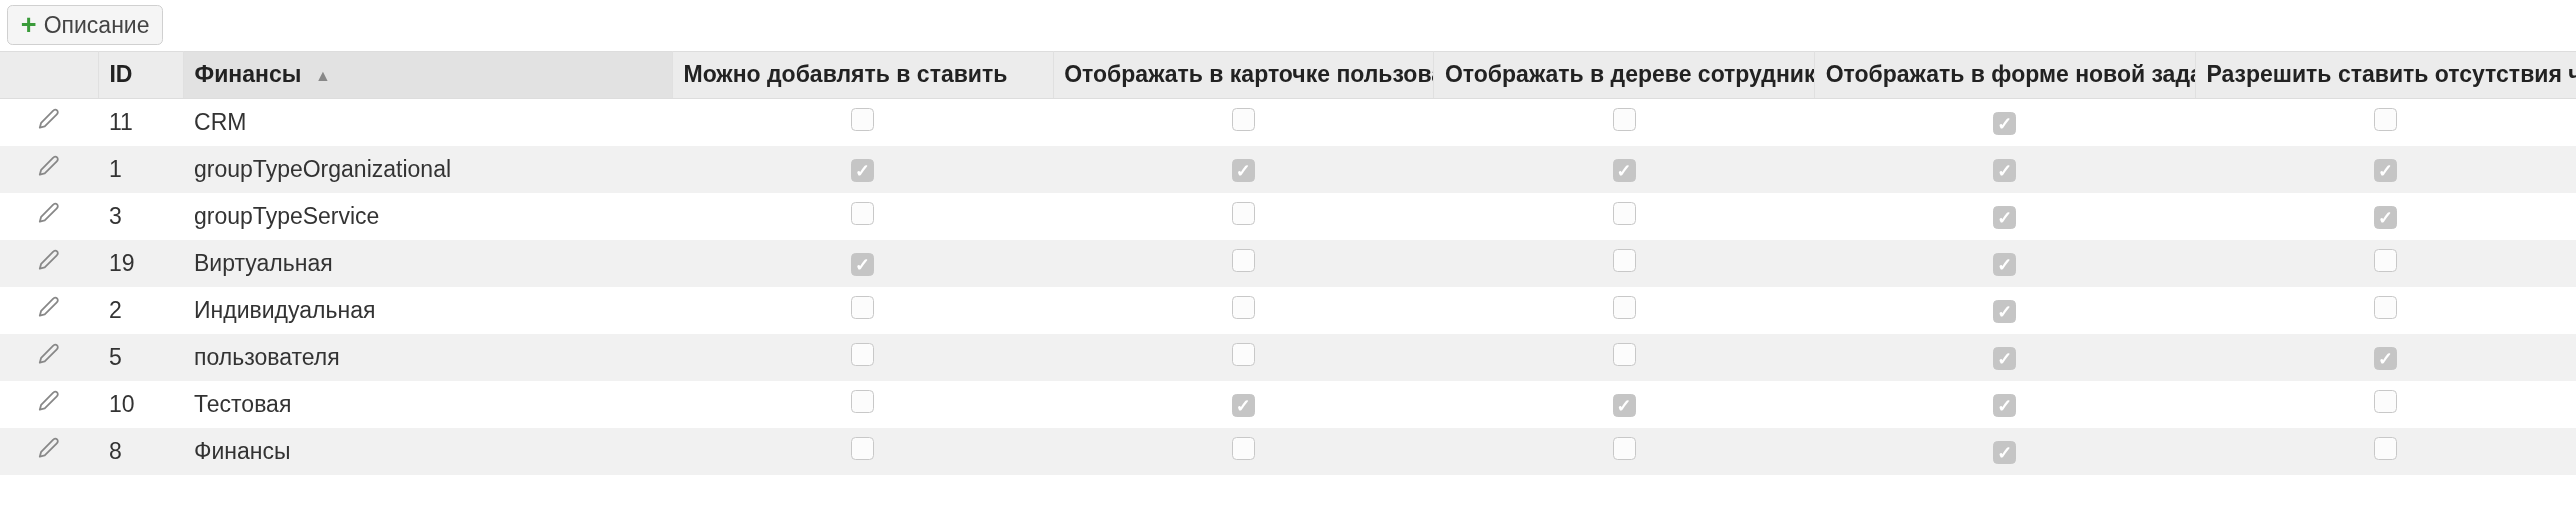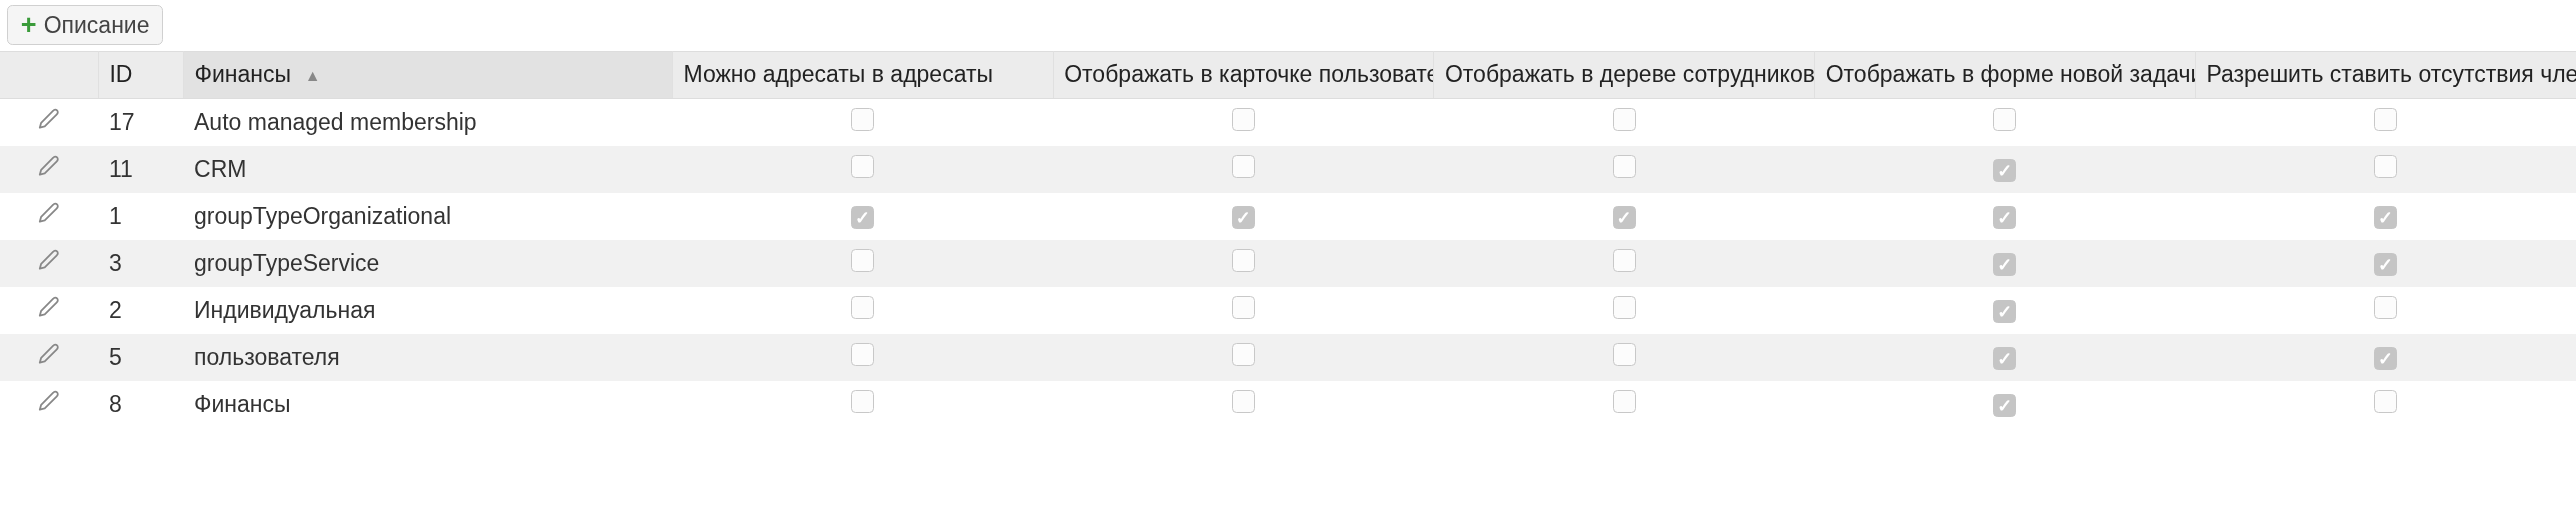--- a/index.html
+++ b/index.html
@@ -39,21 +39,21 @@
     text-align: left;
     padding: 9px 10.7px;
     height: 47px;
     vertical-align: middle;
     white-space: nowrap;
     overflow: hidden;
     text-overflow: clip;
   }
   thead th {
     background: #ececec;
-    font-weight: 400;
+    font-weight: 700;
     border-bottom: 0.9px solid #ddd;
     border-top: 0.9px solid #ddd;
     border-right: 0.9px solid #e0e0e0;
     font-size: 23px;
     color: #222;
   }
   thead th:last-child { border-right: none; }
   th.sorted {
     background: #e2e2e2;
   }
@@ -125,44 +125,32 @@
       <col class="c-bool">
   </colgroup>
   <thead>
     <tr>
       <th></th>
       <th><span>ID</span></th>
       <th class="sorted">
         <span>Финансы</span>
         <span class="sort-arrow">▲</span>
       </th>
-      <th><span>Можно адресаты в адресаты</span></th>
+      <th><span>Можно добавлять в ставить</span></th>
       <th><span>Отображать в карточке пользователя</span></th>
       <th><span>Отображать в дереве сотрудников</span></th>
       <th><span>Отображать в форме новой задачи</span></th>
       <th><span>Разрешить ставить отсутствия членам</span></th>
     </tr>
   </thead>
   <tbody id="tbody">
       <tr>
         <td class="edit-cell"><span class="pencil"><svg width="21.5" height="21.5" viewBox="0 0 24 24" fill="none" stroke="currentColor" stroke-width="2" stroke-linecap="round" stroke-linejoin="round">
               <path d="M17 3a2.85 2.85 0 1 1 4 4L7.5 20.5 2 22l1.5-5.5L17 3z"></path>
             </svg></span></td>
-        <td>17</td>
-        <td>Auto managed membership</td>
-        <td class="check-cell"><span class="checkbox"></span></td>
-        <td class="check-cell"><span class="checkbox"></span></td>
-        <td class="check-cell"><span class="checkbox"></span></td>
-        <td class="check-cell"><span class="checkbox"></span></td>
-        <td class="check-cell"><span class="checkbox"></span></td>
-      </tr>
-      <tr>
-        <td class="edit-cell"><span class="pencil"><svg width="21.5" height="21.5" viewBox="0 0 24 24" fill="none" stroke="currentColor" stroke-width="2" stroke-linecap="round" stroke-linejoin="round">
-              <path d="M17 3a2.85 2.85 0 1 1 4 4L7.5 20.5 2 22l1.5-5.5L17 3z"></path>
-            </svg></span></td>
         <td>11</td>
         <td>CRM</td>
         <td class="check-cell"><span class="checkbox"></span></td>
         <td class="check-cell"><span class="checkbox"></span></td>
         <td class="check-cell"><span class="checkbox"></span></td>
         <td class="check-cell"><span class="checkbox checked"></span></td>
         <td class="check-cell"><span class="checkbox"></span></td>
       </tr>
       <tr>
         <td class="edit-cell"><span class="pencil"><svg width="21.5" height="21.5" viewBox="0 0 24 24" fill="none" stroke="currentColor" stroke-width="2" stroke-linecap="round" stroke-linejoin="round">
@@ -185,20 +173,32 @@
         <td class="check-cell"><span class="checkbox"></span></td>
         <td class="check-cell"><span class="checkbox"></span></td>
         <td class="check-cell"><span class="checkbox"></span></td>
         <td class="check-cell"><span class="checkbox checked"></span></td>
         <td class="check-cell"><span class="checkbox checked"></span></td>
       </tr>
       <tr>
         <td class="edit-cell"><span class="pencil"><svg width="21.5" height="21.5" viewBox="0 0 24 24" fill="none" stroke="currentColor" stroke-width="2" stroke-linecap="round" stroke-linejoin="round">
               <path d="M17 3a2.85 2.85 0 1 1 4 4L7.5 20.5 2 22l1.5-5.5L17 3z"></path>
             </svg></span></td>
+        <td>19</td>
+        <td>Виртуальная</td>
+        <td class="check-cell"><span class="checkbox checked"></span></td>
+        <td class="check-cell"><span class="checkbox"></span></td>
+        <td class="check-cell"><span class="checkbox"></span></td>
+        <td class="check-cell"><span class="checkbox checked"></span></td>
+        <td class="check-cell"><span class="checkbox"></span></td>
+      </tr>
+      <tr>
+        <td class="edit-cell"><span class="pencil"><svg width="21.5" height="21.5" viewBox="0 0 24 24" fill="none" stroke="currentColor" stroke-width="2" stroke-linecap="round" stroke-linejoin="round">
+              <path d="M17 3a2.85 2.85 0 1 1 4 4L7.5 20.5 2 22l1.5-5.5L17 3z"></path>
+            </svg></span></td>
         <td>2</td>
         <td>Индивидуальная</td>
         <td class="check-cell"><span class="checkbox"></span></td>
         <td class="check-cell"><span class="checkbox"></span></td>
         <td class="check-cell"><span class="checkbox"></span></td>
         <td class="check-cell"><span class="checkbox checked"></span></td>
         <td class="check-cell"><span class="checkbox"></span></td>
       </tr>
       <tr>
         <td class="edit-cell"><span class="pencil"><svg width="21.5" height="21.5" viewBox="0 0 24 24" fill="none" stroke="currentColor" stroke-width="2" stroke-linecap="round" stroke-linejoin="round">
@@ -209,20 +209,32 @@
         <td class="check-cell"><span class="checkbox"></span></td>
         <td class="check-cell"><span class="checkbox"></span></td>
         <td class="check-cell"><span class="checkbox"></span></td>
         <td class="check-cell"><span class="checkbox checked"></span></td>
         <td class="check-cell"><span class="checkbox checked"></span></td>
       </tr>
       <tr>
         <td class="edit-cell"><span class="pencil"><svg width="21.5" height="21.5" viewBox="0 0 24 24" fill="none" stroke="currentColor" stroke-width="2" stroke-linecap="round" stroke-linejoin="round">
               <path d="M17 3a2.85 2.85 0 1 1 4 4L7.5 20.5 2 22l1.5-5.5L17 3z"></path>
             </svg></span></td>
+        <td>10</td>
+        <td>Тестовая</td>
+        <td class="check-cell"><span class="checkbox"></span></td>
+        <td class="check-cell"><span class="checkbox checked"></span></td>
+        <td class="check-cell"><span class="checkbox checked"></span></td>
+        <td class="check-cell"><span class="checkbox checked"></span></td>
+        <td class="check-cell"><span class="checkbox"></span></td>
+      </tr>
+      <tr>
+        <td class="edit-cell"><span class="pencil"><svg width="21.5" height="21.5" viewBox="0 0 24 24" fill="none" stroke="currentColor" stroke-width="2" stroke-linecap="round" stroke-linejoin="round">
+              <path d="M17 3a2.85 2.85 0 1 1 4 4L7.5 20.5 2 22l1.5-5.5L17 3z"></path>
+            </svg></span></td>
         <td>8</td>
         <td>Финансы</td>
         <td class="check-cell"><span class="checkbox"></span></td>
         <td class="check-cell"><span class="checkbox"></span></td>
         <td class="check-cell"><span class="checkbox"></span></td>
         <td class="check-cell"><span class="checkbox checked"></span></td>
         <td class="check-cell"><span class="checkbox"></span></td>
       </tr>
     </tbody>
 </table>

